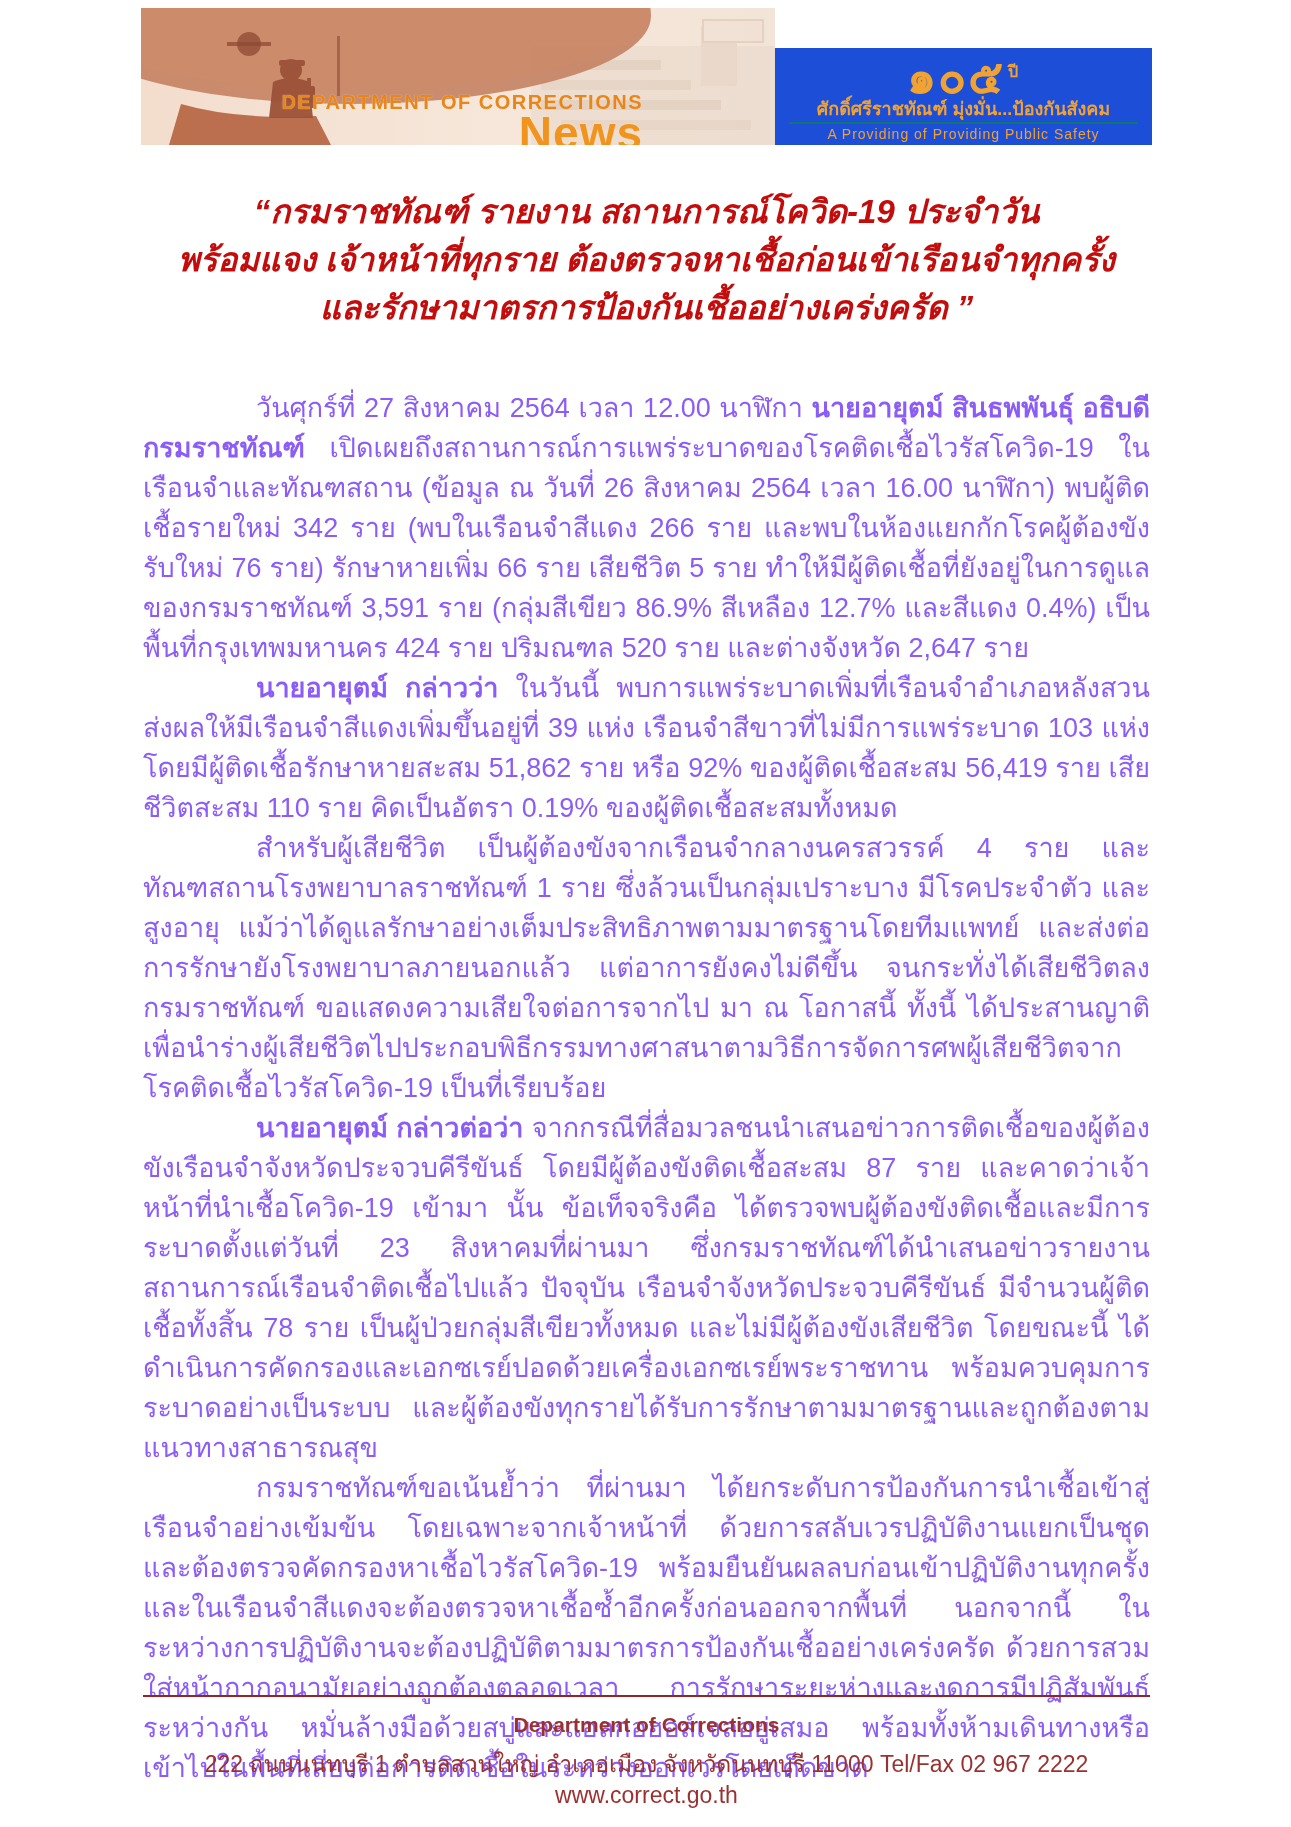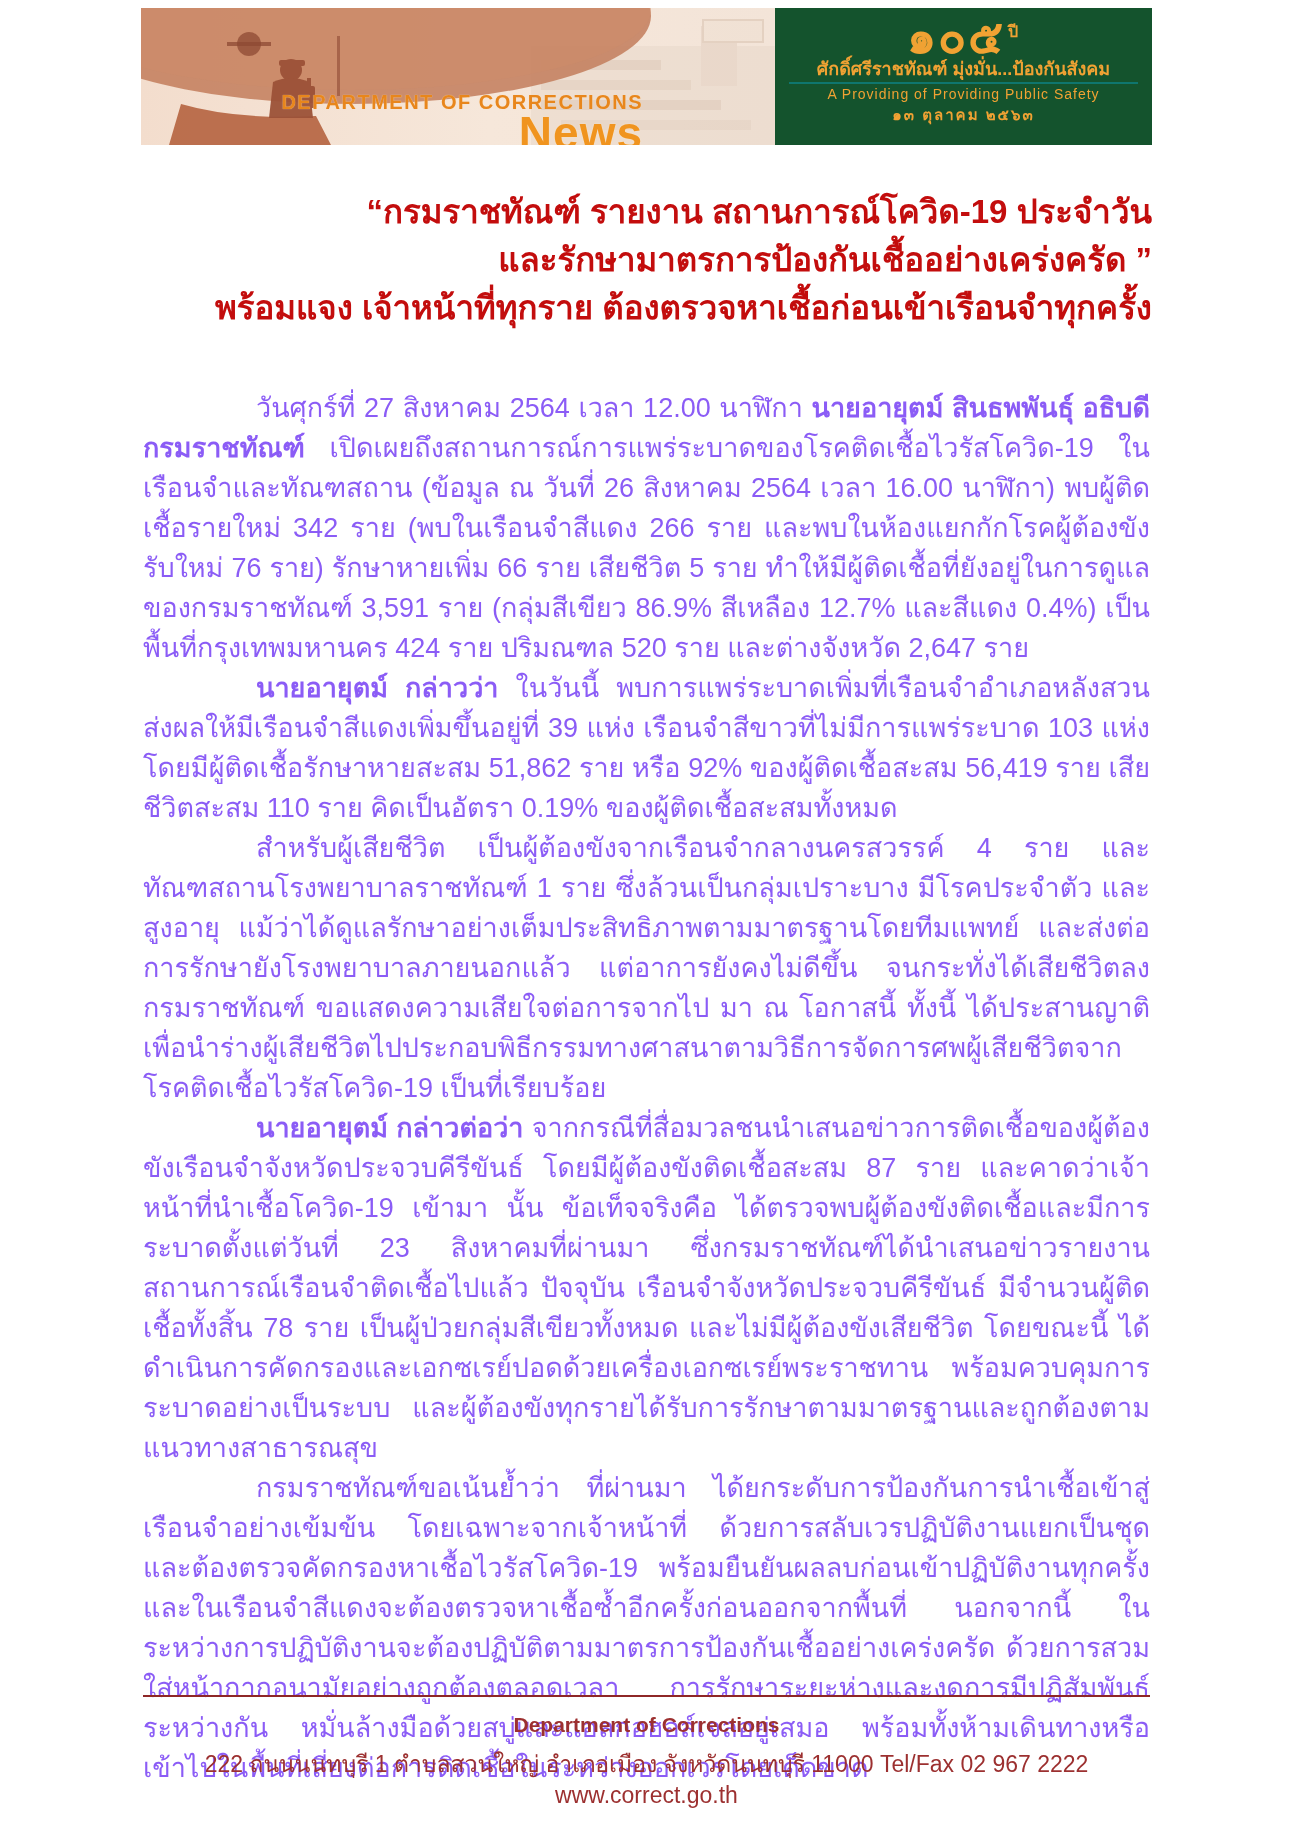--- a/index.html
+++ b/index.html
@@ -25,37 +25,37 @@
   }
   .dept-label {
     color:#e8861c; font-weight:bold; font-size:20px; letter-spacing:1.5px;
     text-shadow:0 0 1px #f8d9b0;
   }
   .news-label {
     color:#f0941f; font-weight:bold; font-size:46px; letter-spacing:1px;
     margin-top:-2px; text-shadow:0 0 2px #fbe3c2;
   }
   .banner-right {
-    position:relative; width:377px; height:137px; background:#14532d;
-    color:#f0a233; text-align:center; padding-top:3px;
+    position:relative; width:377px; height:137px; background:#1d4ed8;
+    color:#f0a233; text-align:center; padding-top:3px;margin-top:40px;
   }
   .logo-number { font-size:46px; line-height:42px; font-weight:bold; color:#f0a233; letter-spacing:2px; }
   .logo-year { font-size:16px; vertical-align:super; font-weight:bold; margin-left:3px; }
   .logo-name { font-size:27px; line-height:28px; font-weight:bold; margin-top:-4px; }
   .slogan-thai {
     font-size:18px; line-height:21px; font-weight:bold; margin:1px 14px 0;
     padding-bottom:2px; border-bottom:2px solid #0f766e;
   }
   .slogan-eng { font-size:14px; line-height:16px; margin-top:2px; letter-spacing:1px; }
   .banner-date { font-size:15px; line-height:17px; font-weight:bold; margin-top:4px; letter-spacing:2px; }
 
   
   .title-block {
     position:absolute; left:141px; top:188px; width:1011px;
-    text-align:right; color:#c30d0d; font-weight:bold; 
+    text-align:center; color:#c30d0d; font-weight:bold; font-style:italic;
     font-size:33px; line-height:48px;
   }
 
   
   .article {
     position:absolute; left:143px; top:388px; width:1007px;
     color:#8b5cf6; font-size:27px; line-height:40px; text-align:justify;
   }
   .article p { text-indent:113px; margin:0; }
   .article b { font-weight:bold; }
@@ -113,22 +113,22 @@
         <span>๑๐๕</span><span class="logo-year">ปี</span>
       </div>
       <div class="slogan-thai">ศักดิ์ศรีราชทัณฑ์ มุ่งมั่น...ป้องกันสังคม</div>
       <div class="slogan-eng">A Providing of Providing Public Safety</div>
       <div class="banner-date">๑๓ ตุลาคม ๒๕๖๓</div>
     </div>
   </div>
 
   <div class="title-block">
     <div>“กรมราชทัณฑ์ รายงาน สถานการณ์โควิด-19 ประจำวัน</div>
+    <div>พร้อมแจง เจ้าหน้าที่ทุกราย ต้องตรวจหาเชื้อก่อนเข้าเรือนจำทุกครั้ง</div>
     <div>และรักษามาตรการป้องกันเชื้ออย่างเคร่งครัด ”</div>
-    <div>พร้อมแจง เจ้าหน้าที่ทุกราย ต้องตรวจหาเชื้อก่อนเข้าเรือนจำทุกครั้ง</div>
   </div>
 
   <div class="article">
       <p><span>วันศุกร์ที่ 27 สิงหาคม 2564 เวลา 12.00 นาฬิกา </span><b>นายอายุตม์ สินธพพันธุ์ อธิบดีกรมราชทัณฑ์ </b><span>เปิดเผยถึงสถานการณ์การแพร่ระบาดของโรคติดเชื้อไวรัสโควิด-19 ในเรือนจำและทัณฑสถาน (ข้อมูล ณ วันที่ 26 สิงหาคม 2564 เวลา 16.00 นาฬิกา) พบผู้ติดเชื้อรายใหม่ 342 ราย (พบในเรือนจำสีแดง 266 ราย และพบในห้องแยกกักโรคผู้ต้องขังรับใหม่ 76 ราย) รักษาหายเพิ่ม 66 ราย เสียชีวิต 5 ราย ทำให้มีผู้ติดเชื้อที่ยังอยู่ในการดูแลของกรมราชทัณฑ์ 3,591 ราย (กลุ่มสีเขียว 86.9% สีเหลือง 12.7% และสีแดง 0.4%) เป็นพื้นที่กรุงเทพมหานคร 424 ราย ปริมณฑล 520 ราย และต่างจังหวัด 2,647 ราย</span></p>
       <p><b>นายอายุตม์ กล่าวว่า </b><span>ในวันนี้ พบการแพร่ระบาดเพิ่มที่เรือนจำอำเภอหลังสวน ส่งผลให้มีเรือนจำสีแดงเพิ่มขึ้นอยู่ที่ 39 แห่ง เรือนจำสีขาวที่ไม่มีการแพร่ระบาด 103 แห่ง โดยมีผู้ติดเชื้อรักษาหายสะสม 51,862 ราย หรือ 92% ของผู้ติดเชื้อสะสม 56,419 ราย เสียชีวิตสะสม 110 ราย คิดเป็นอัตรา 0.19% ของผู้ติดเชื้อสะสมทั้งหมด</span></p>
       <p><span>สำหรับผู้เสียชีวิต เป็นผู้ต้องขังจากเรือนจำกลางนครสวรรค์ 4 ราย และทัณฑสถานโรงพยาบาลราชทัณฑ์ 1 ราย ซึ่งล้วนเป็นกลุ่มเปราะบาง มีโรคประจำตัว และสูงอายุ แม้ว่าได้ดูแลรักษาอย่างเต็มประสิทธิภาพตามมาตรฐานโดยทีมแพทย์ และส่งต่อการรักษายังโรงพยาบาลภายนอกแล้ว แต่อาการยังคงไม่ดีขึ้น จนกระทั่งได้เสียชีวิตลง กรมราชทัณฑ์ ขอแสดงความเสียใจต่อการจากไป มา ณ โอกาสนี้ ทั้งนี้ ได้ประสานญาติเพื่อนำร่างผู้เสียชีวิตไปประกอบพิธีกรรมทางศาสนาตามวิธีการจัดการศพผู้เสียชีวิตจากโรคติดเชื้อไวรัสโควิด-19 เป็นที่เรียบร้อย</span></p>
       <p><b>นายอายุตม์ กล่าวต่อว่า </b><span>จากกรณีที่สื่อมวลชนนำเสนอข่าวการติดเชื้อของผู้ต้องขังเรือนจำจังหวัดประจวบคีรีขันธ์ โดยมีผู้ต้องขังติดเชื้อสะสม 87 ราย และคาดว่าเจ้าหน้าที่นำเชื้อโควิด-19 เข้ามา นั้น ข้อเท็จจริงคือ ได้ตรวจพบผู้ต้องขังติดเชื้อและมีการระบาดตั้งแต่วันที่ 23 สิงหาคมที่ผ่านมา ซึ่งกรมราชทัณฑ์ได้นำเสนอข่าวรายงานสถานการณ์เรือนจำติดเชื้อไปแล้ว ปัจจุบัน เรือนจำจังหวัดประจวบคีรีขันธ์ มีจำนวนผู้ติดเชื้อทั้งสิ้น 78 ราย เป็นผู้ป่วยกลุ่มสีเขียวทั้งหมด และไม่มีผู้ต้องขังเสียชีวิต โดยขณะนี้ ได้ดำเนินการคัดกรองและเอกซเรย์ปอดด้วยเครื่องเอกซเรย์พระราชทาน พร้อมควบคุมการระบาดอย่างเป็นระบบ และผู้ต้องขังทุกรายได้รับการรักษาตามมาตรฐานและถูกต้องตามแนวทางสาธารณสุข</span></p>
       <p><span>กรมราชทัณฑ์ขอเน้นย้ำว่า ที่ผ่านมา ได้ยกระดับการป้องกันการนำเชื้อเข้าสู่เรือนจำอย่างเข้มข้น โดยเฉพาะจากเจ้าหน้าที่ ด้วยการสลับเวรปฏิบัติงานแยกเป็นชุด และต้องตรวจคัดกรองหาเชื้อไวรัสโควิด-19 พร้อมยืนยันผลลบก่อนเข้าปฏิบัติงานทุกครั้ง และในเรือนจำสีแดงจะต้องตรวจหาเชื้อซ้ำอีกครั้งก่อนออกจากพื้นที่ นอกจากนี้ ในระหว่างการปฏิบัติงานจะต้องปฏิบัติตามมาตรการป้องกันเชื้ออย่างเคร่งครัด ด้วยการสวมใส่หน้ากากอนามัยอย่างถูกต้องตลอดเวลา การรักษาระยะห่างและงดการมีปฏิสัมพันธ์ระหว่างกัน หมั่นล้างมือด้วยสบู่และแอลกอฮอล์เจลอยู่เสมอ พร้อมทั้งห้ามเดินทางหรือเข้าไปในพื้นที่เสี่ยงต่อการติดเชื้อในระหว่างออกเวรโดยเด็ดขาด</span></p>
     </div>
 

